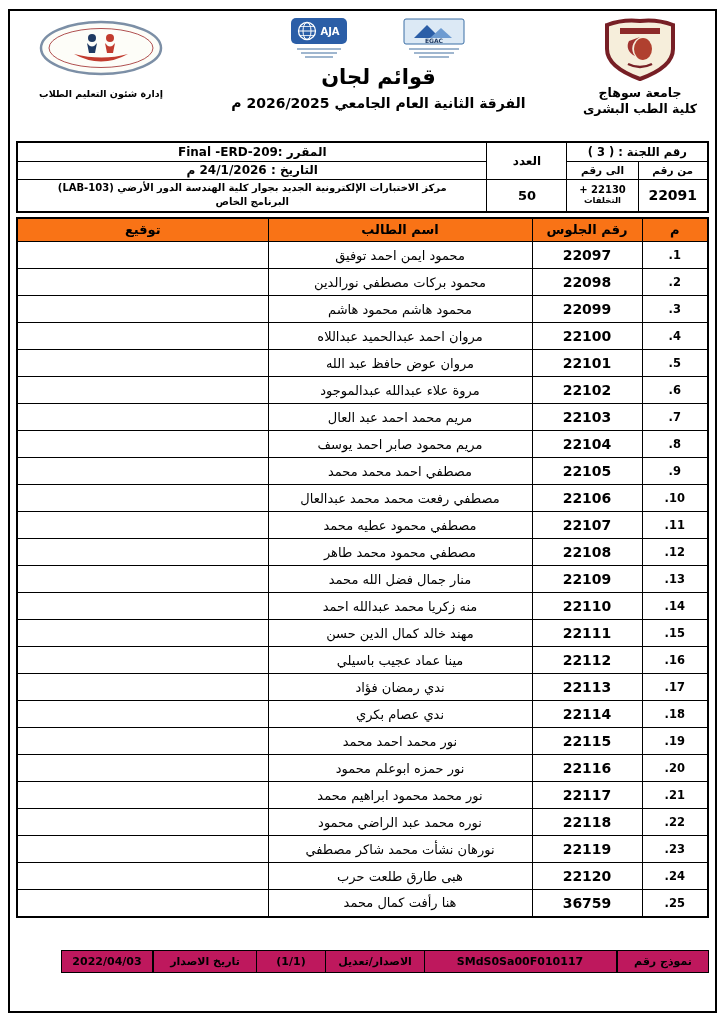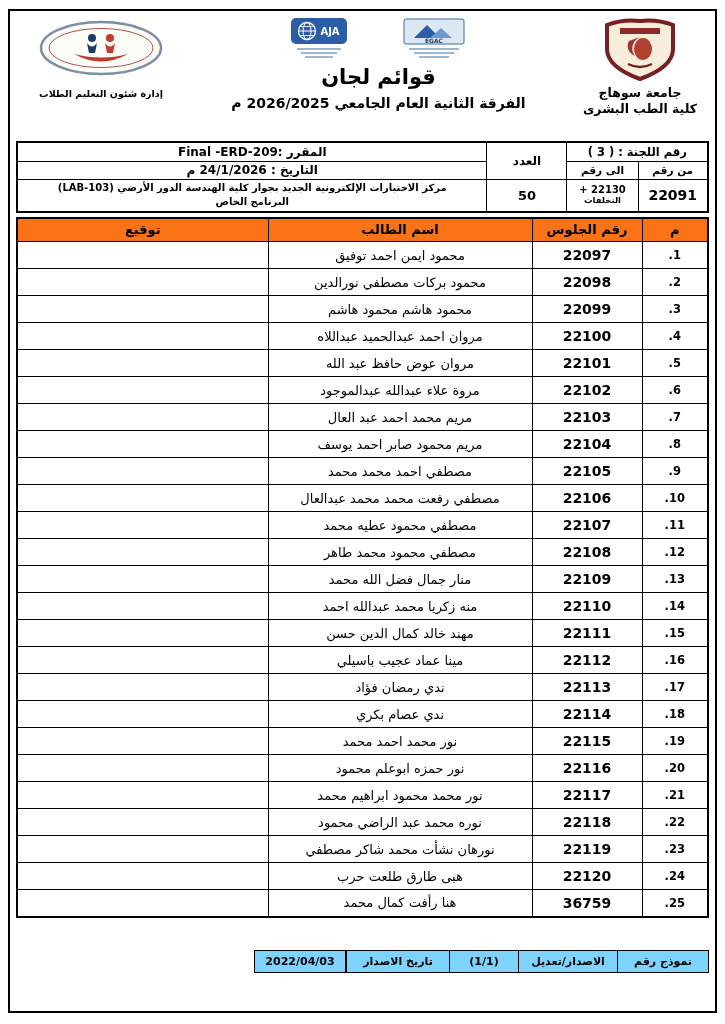--- a/index.html
+++ b/index.html
@@ -41,21 +41,21 @@
   .students td{border:1px solid #000;height:27px;padding:0 4px;vertical-align:middle;}
   .w-no{width:66px;} .w-seat{width:110px;} .w-name{width:264px;}
   .c-no{text-align:center;font-size:11.5px;font-weight:bold;}
   .c-seat{text-align:center;font-size:14px;font-weight:bold;}
   .c-name{text-align:center;font-size:13px;font-weight:normal;}
   .c-sign{}
 
   
   .footer{position:absolute;bottom:38px;right:6px;display:flex;direction:rtl;}
   .f-cell{border:1px solid #000;height:23px;display:flex;align-items:center;justify-content:center;
-          font-size:11px;font-weight:bold;background:#7dd3fc;}
+          font-size:11px;font-weight:bold;background:#be185d;}
   .f-cell + .f-cell{margin-inline-start:-1px;}
   .fw-1{width:92px;}.fw-2{width:194px;}.fw-3{width:100px;}.fw-4{width:70px;}.fw-5{width:104px;}.fw-6{width:92px;}
 </style>
 </head>
 <body>
 
 <div class="page">
   <div class="frame">
 
     <div class="header">
@@ -310,20 +310,21 @@
             <td class="c-no">25.</td>
             <td class="c-seat">36759</td>
             <td class="c-name">هنا رأفت كمال محمد</td>
             <td class="c-sign"></td>
           </tr>
         </tbody>
     </table>
 
     <div class="footer">
       <span class="f-cell fw-1">نموذج رقم</span>
+      <span class="f-cell fw-2 ltr">SMdS0Sa00F010117</span>
       <span class="f-cell fw-3">الاصدار/تعديل</span>
       <span class="f-cell fw-4">(1/1)</span>
       <span class="f-cell fw-5">تاريخ الاصدار</span>
       <span class="f-cell fw-6 ltr">2022/04/03</span>
     </div>
 
   </div>
 </div>
 
 </body></html>

